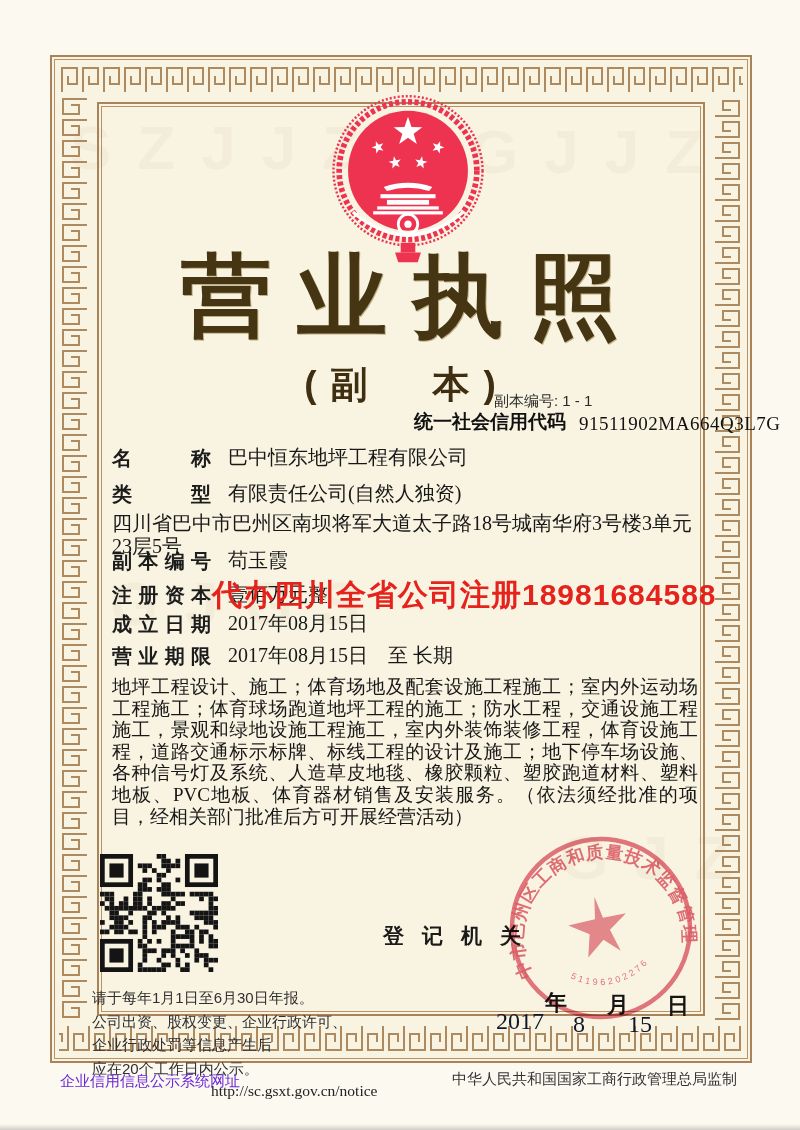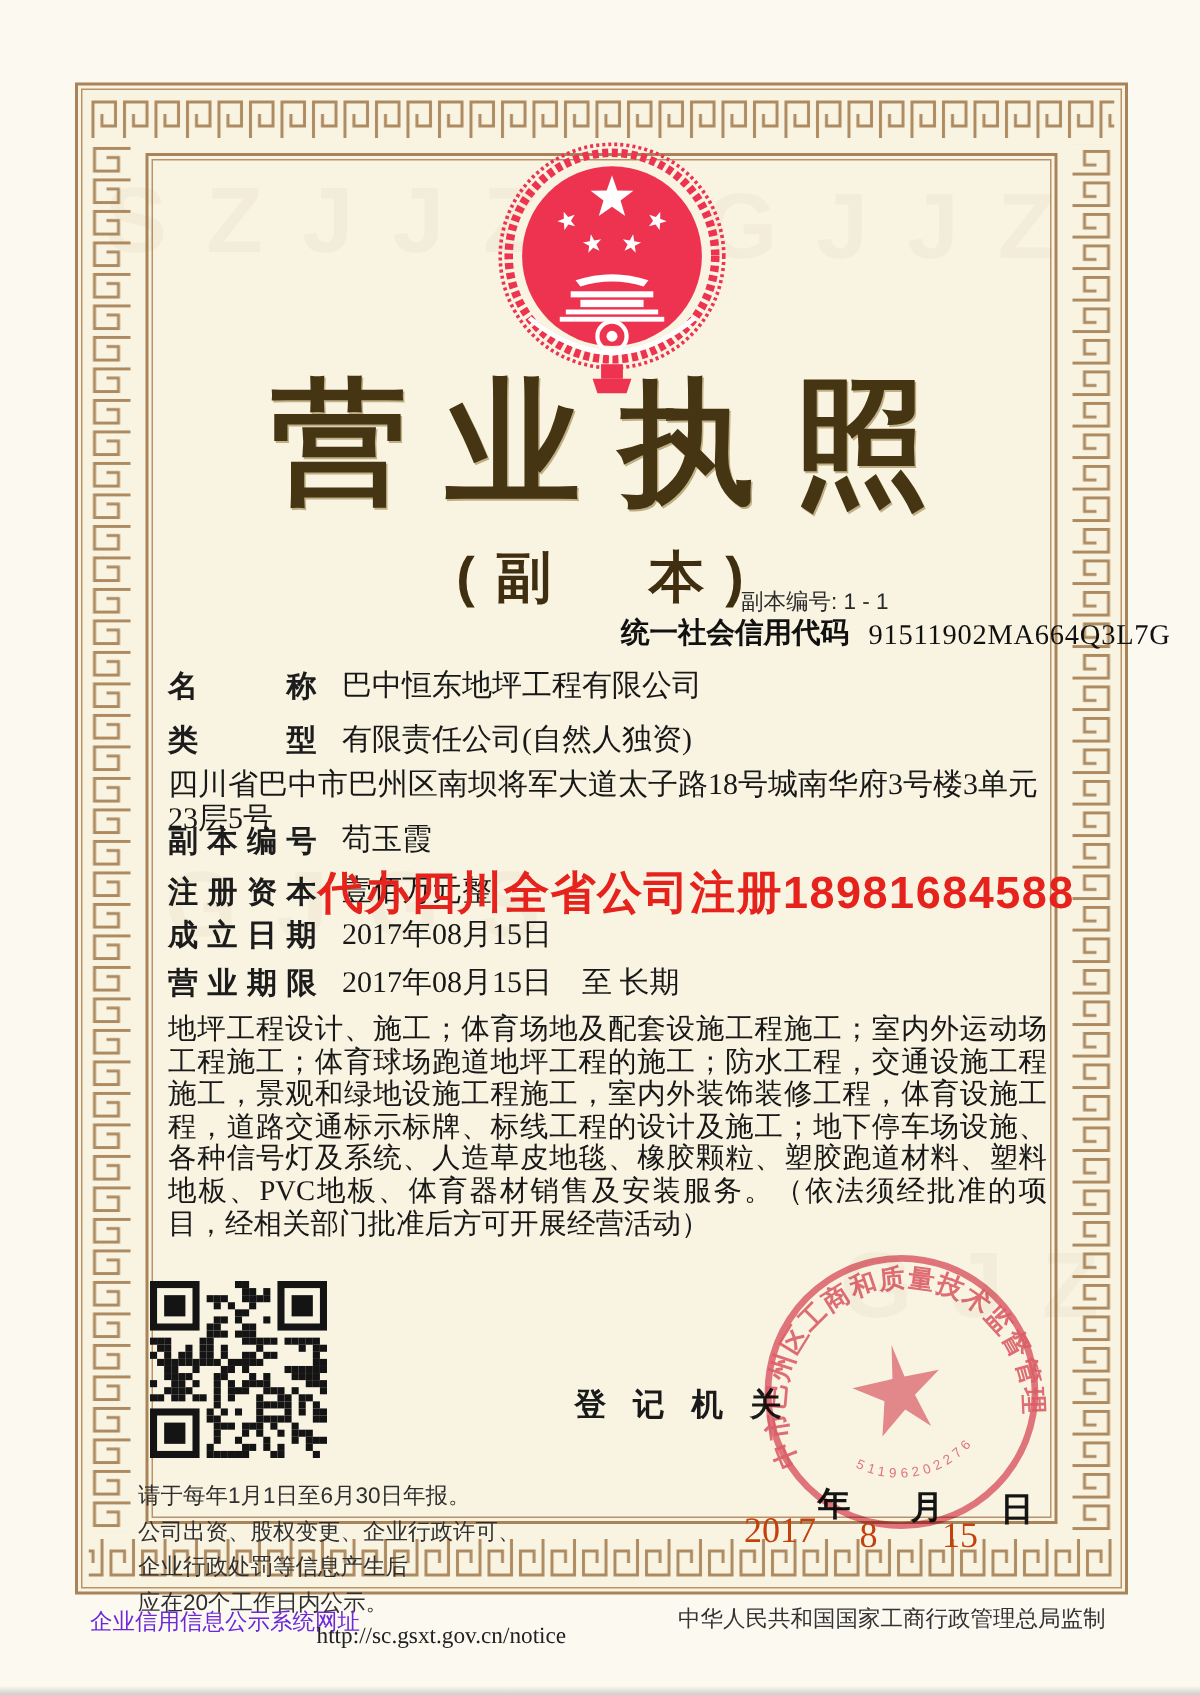--- a/index.html
+++ b/index.html
@@ -54,21 +54,21 @@
   
   .qr{position:absolute;left:100px;top:854px;width:118px;height:118px;z-index:3;}
   .note{position:absolute;left:92px;top:986px;font-size:15px;line-height:23.5px;
         color:#2f2f2f;z-index:3;}
   .reg-label{position:absolute;left:383px;top:922px;font-size:21px;font-weight:700;
         color:#1a1a1a;letter-spacing:18px;z-index:3;white-space:nowrap;}
   .stamp{position:absolute;left:505px;top:832px;width:192px;height:192px;z-index:5;
         transform:rotate(-12deg);opacity:.9;mix-blend-mode:multiply;}
   .date-lbl{position:absolute;font-size:22px;font-weight:700;color:#141414;z-index:3;}
   .dl-y{left:545px;top:988px}.dl-m{left:607px;top:990px}.dl-d{left:667px;top:991px}
-  .date-val{position:absolute;font-size:24px;color:#c2410c;z-index:6;
+  .date-val{position:absolute;font-size:24px;color:#0f172a;z-index:6;
         font-family:"Liberation Serif",serif;}
   .dv-y{left:496px;top:1008px}.dv-m{left:573px;top:1011px}.dv-d{left:628px;top:1011px}
 
   
   .foot-left-lbl{position:absolute;left:60px;top:1072px;font-size:15px;color:#6d28d9;z-index:3;}
   .foot-url{position:absolute;left:211px;top:1082px;font-size:15.5px;color:#222;
         font-family:"Liberation Serif",serif;z-index:3;}
   .foot-right{position:absolute;left:452px;top:1070px;font-size:15px;color:#333;z-index:3;}
   .scan-bottom{position:absolute;left:0;right:0;bottom:0;height:6px;z-index:7;
         background:linear-gradient(#fbf9f0,#cfcec8);}

